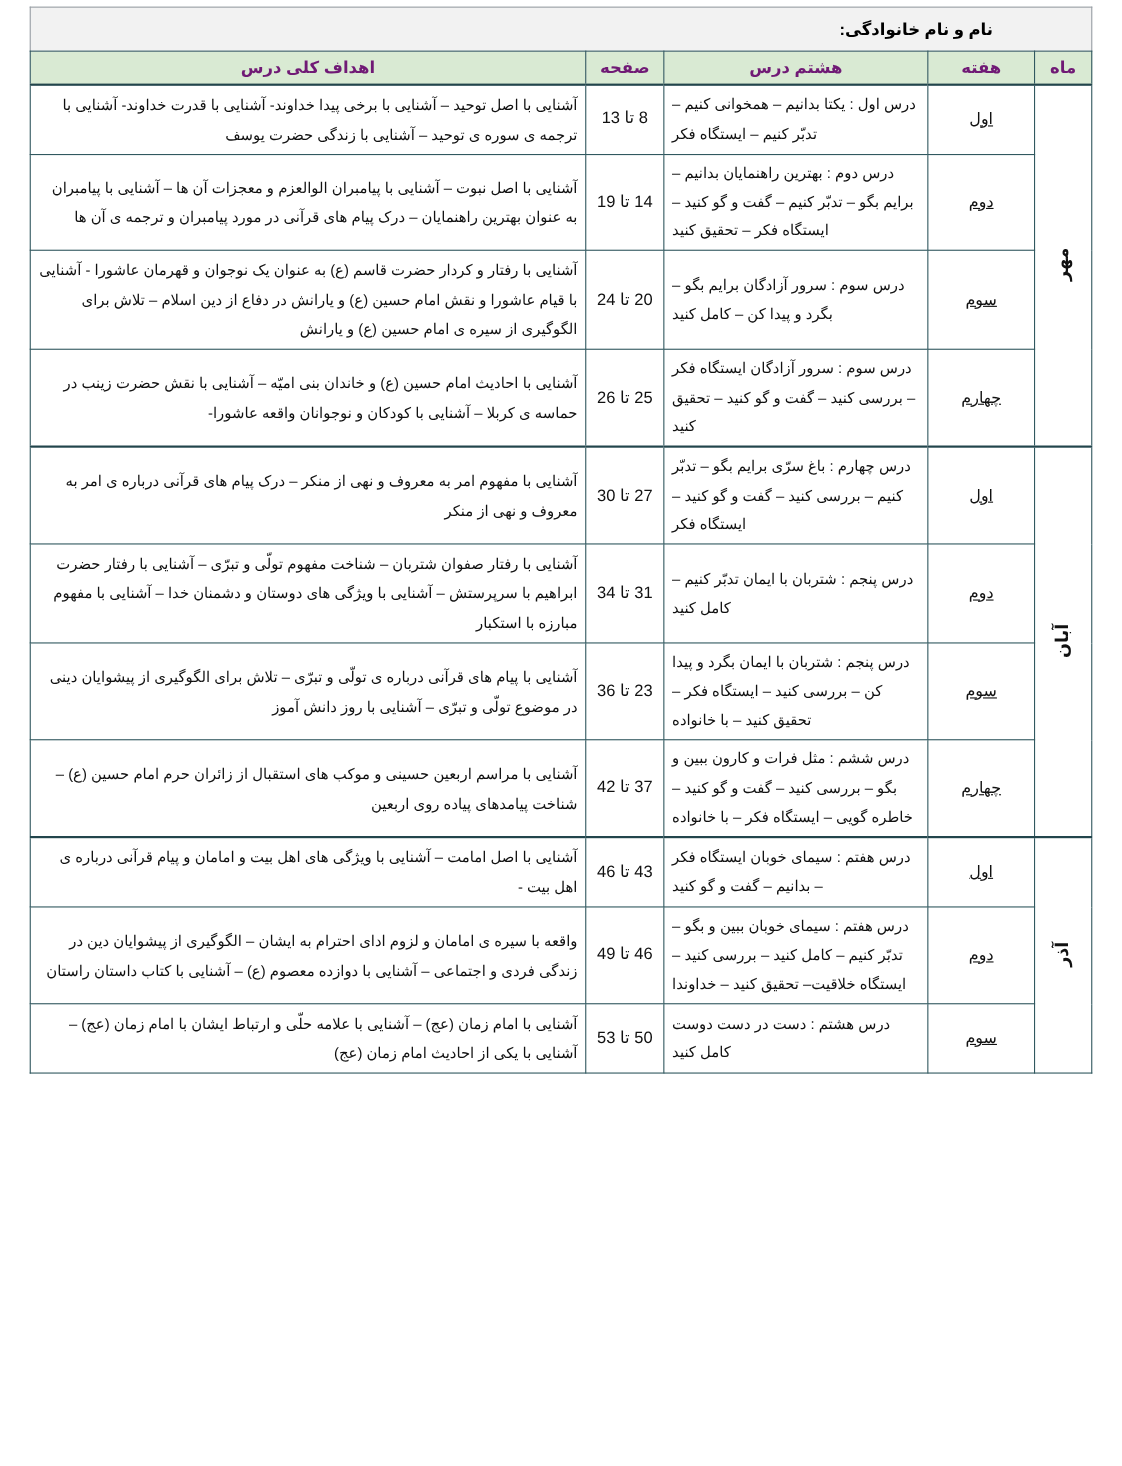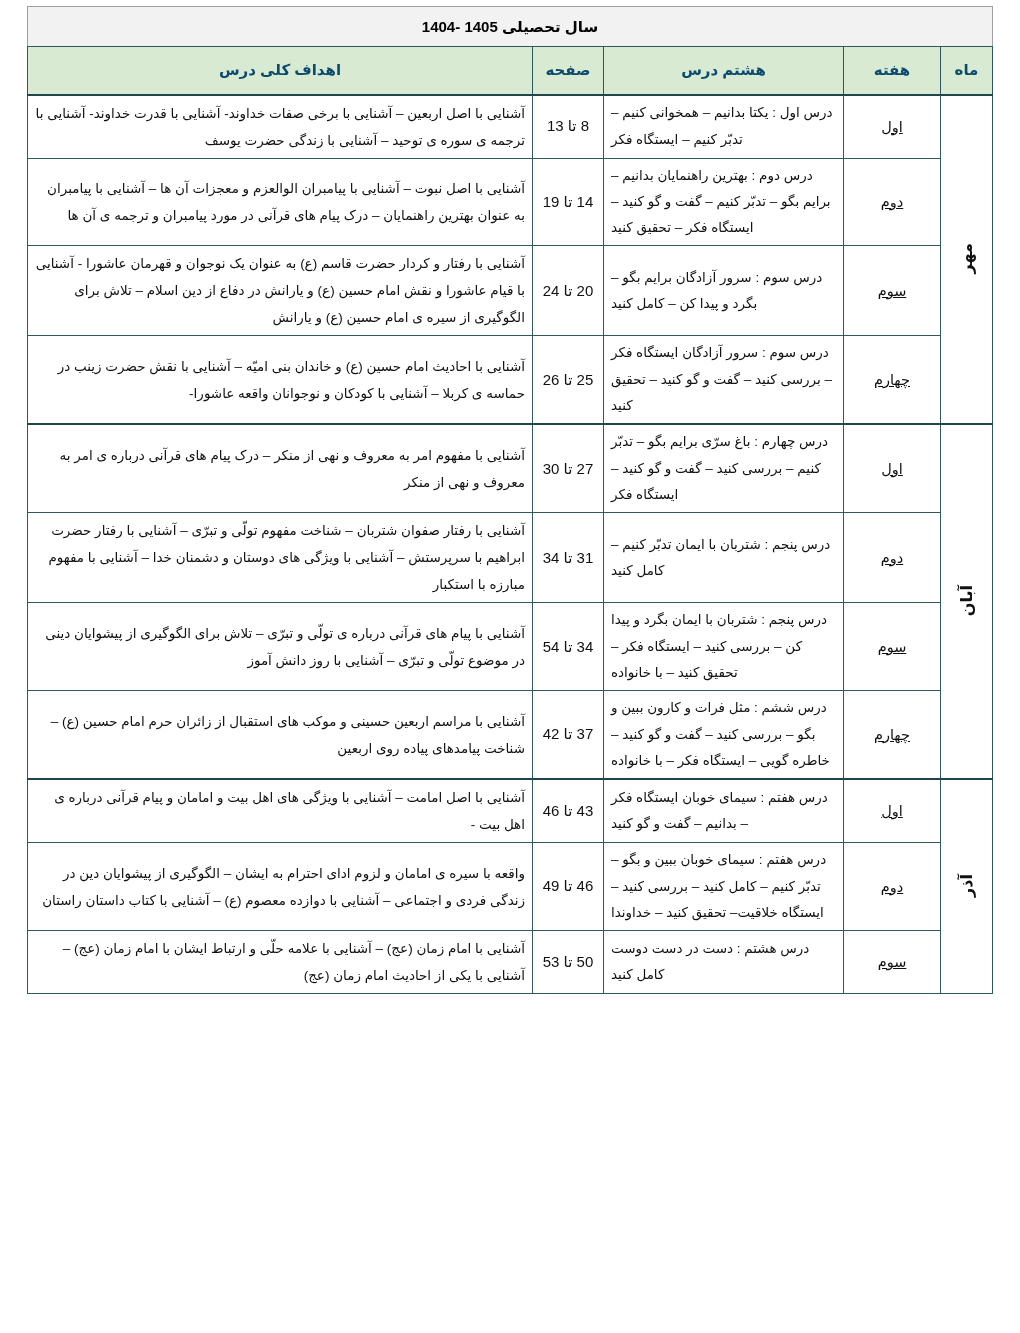--- a/index.html
+++ b/index.html
@@ -61,24 +61,24 @@
   table.plan td {
     border: 1px solid #31585f;
     box-sizing: border-box;
     vertical-align: middle;
     padding: 4px 7px;
   }
   table.plan thead th {
     background: #d9ead3;
     font-size: 15px;
     font-weight: 700;
-    height: 48px;
+    height: 30px;
     padding: 3px 6px;
     text-align: center;
-    color: #0c4a6e;
+    color: #701a75;
   }
 
   col.c-month { width: 52px; }
   col.c-week  { width: 97px; }
   col.c-topic { width: 240px; }
   col.c-page  { width: 71px; }
   col.c-goals { width: auto; }
 
   td.month-cell {
     background: #ffffff;
@@ -120,21 +120,21 @@
   }
 
   tr.band-start > td { border-top: 2px solid #22454c; }
 </style>
 </head>
 <body>
 
 <div class="page">
 
   <div class="info-bar">
-    <div class="info-cell year">سال تحصیلی 1405 -1404</div>
+    <div class="info-cell student">نام و نام خانوادگی:</div>
   </div>
 
   <table class="plan">
     <colgroup>
       <col class="c-month">
       <col class="c-week">
       <col class="c-topic">
       <col class="c-page">
       <col class="c-goals">
     </colgroup>
@@ -146,21 +146,21 @@
         <th>صفحه</th>
         <th>اهداف کلی درس</th>
       </tr>
     </thead>
     <tbody id="plan-body">
         <tr class="band-start">
           <td class="month-cell" rowspan="4"><span class="vert">مهر</span></td>
           <td class="week-cell">اول</td>
           <td class="topic-cell">درس اول : یکتا بدانیم – همخوانی کنیم – تدبّر کنیم – ایستگاه فکر</td>
           <td class="page-cell">8 تا 13</td>
-          <td class="goals-cell">آشنایی با اصل اربعین – آشنایی با برخی صفات خداوند- آشنایی با قدرت خداوند- آشنایی با ترجمه ی سوره ی توحید – آشنایی با زندگی حضرت یوسف</td>
+          <td class="goals-cell">آشنایی با اصل توحید – آشنایی با برخی پیدا خداوند- آشنایی با قدرت خداوند- آشنایی با ترجمه ی سوره ی توحید – آشنایی با زندگی حضرت یوسف</td>
         </tr>
         <tr>
           <td class="week-cell">دوم</td>
           <td class="topic-cell">درس دوم : بهترین راهنمایان بدانیم – برایم بگو – تدبّر کنیم – گفت و گو کنید – ایستگاه فکر – تحقیق کنید</td>
           <td class="page-cell">14 تا 19</td>
           <td class="goals-cell">آشنایی با اصل نبوت – آشنایی با پیامبران الوالعزم و معجزات آن ها – آشنایی با پیامبران به عنوان بهترین راهنمایان – درک پیام های قرآنی در مورد پیامبران و ترجمه ی آن ها</td>
         </tr>
         <tr>
           <td class="week-cell">سوم</td>
           <td class="topic-cell">درس سوم : سرور آزادگان برایم بگو – بگرد و پیدا کن – کامل کنید</td>
@@ -182,21 +182,21 @@
         </tr>
         <tr>
           <td class="week-cell">دوم</td>
           <td class="topic-cell">درس پنجم : شتربان با ایمان تدبّر کنیم – کامل کنید</td>
           <td class="page-cell">31 تا 34</td>
           <td class="goals-cell">آشنایی با رفتار صفوان شتربان – شناخت مفهوم تولّی و تبرّی – آشنایی با رفتار حضرت ابراهیم با سرپرستش – آشنایی با ویژگی های دوستان و دشمنان خدا – آشنایی با مفهوم مبارزه با استکبار</td>
         </tr>
         <tr>
           <td class="week-cell">سوم</td>
           <td class="topic-cell">درس پنجم : شتربان با ایمان بگرد و پیدا کن – بررسی کنید – ایستگاه فکر – تحقیق کنید – با خانواده</td>
-          <td class="page-cell">34 تا 54</td>
+          <td class="page-cell">23 تا 36</td>
           <td class="goals-cell">آشنایی با پیام های قرآنی درباره ی تولّی و تبرّی – تلاش برای الگوگیری از پیشوایان دینی در موضوع تولّی و تبرّی – آشنایی با روز دانش آموز</td>
         </tr>
         <tr>
           <td class="week-cell">چهارم</td>
           <td class="topic-cell">درس ششم : مثل فرات و کارون ببین و بگو – بررسی کنید – گفت و گو کنید – خاطره گویی – ایستگاه فکر – با خانواده</td>
           <td class="page-cell">37 تا 42</td>
           <td class="goals-cell">آشنایی با مراسم اربعین حسینی و موکب های استقبال از زائران حرم امام حسین (ع) – شناخت پیامدهای پیاده روی اربعین</td>
         </tr>
         <tr class="band-start">
           <td class="month-cell" rowspan="3"><span class="vert">آذر</span></td>

